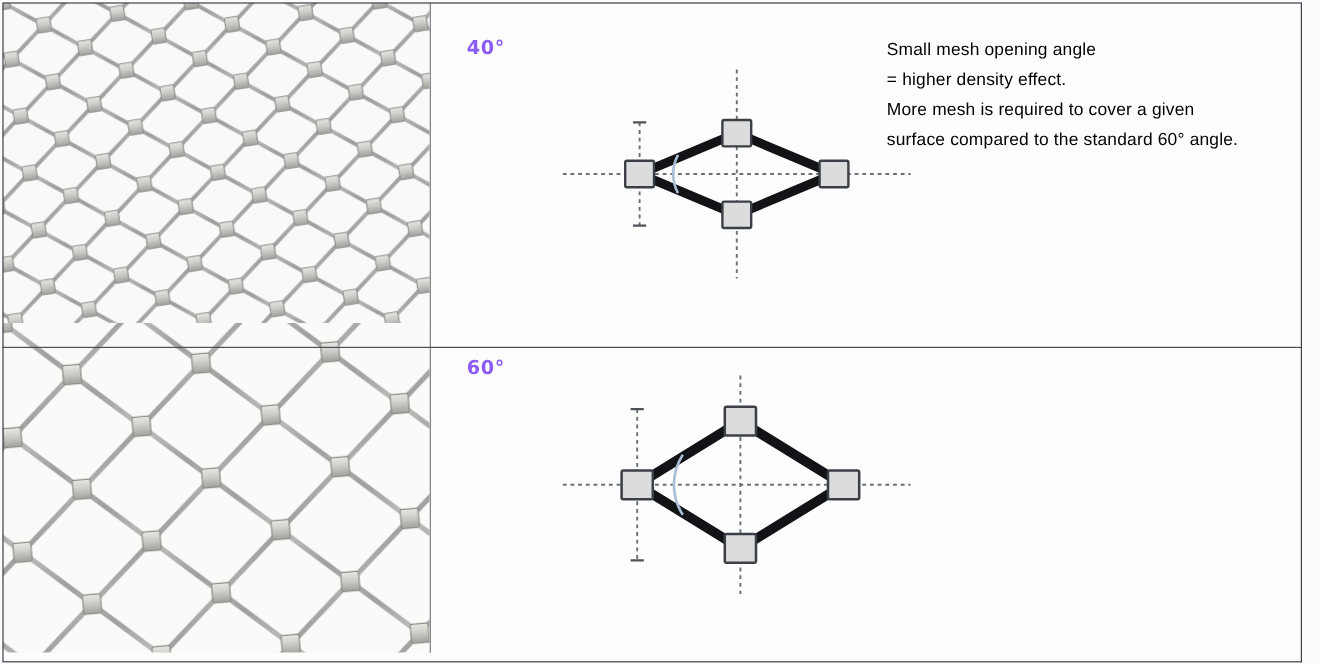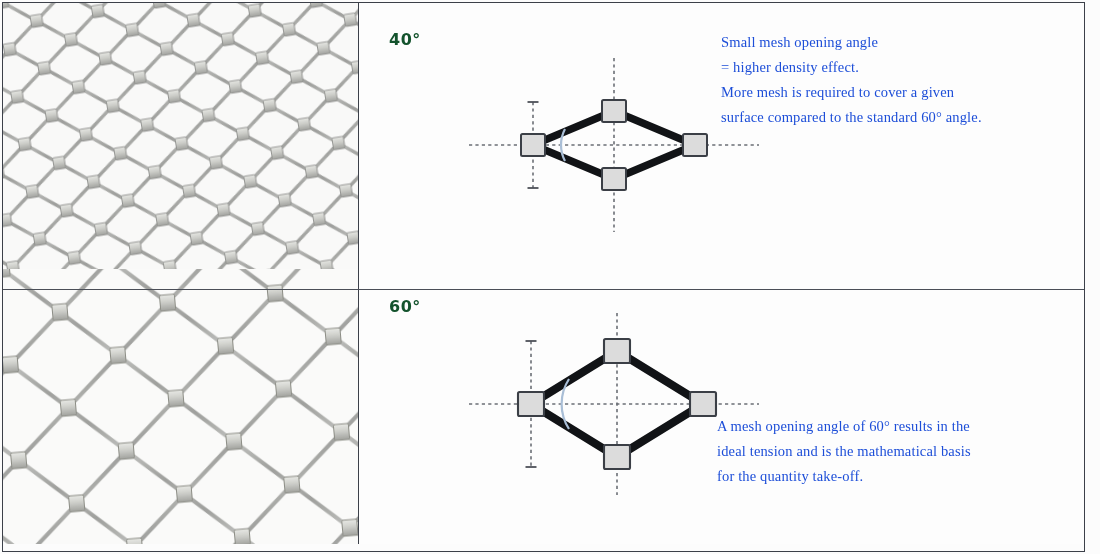--- a/index.html
+++ b/index.html
@@ -64,44 +64,45 @@
     width: 726px;
     height: 275px;
     background: #fdfdfd;
   }
 
   .angle-label {
     position: absolute;
     font-family: "DejaVu Sans", sans-serif;
     font-size: 16px;
     font-weight: 700;
-    color: #14532d;
+    color: #8b5cf6;
     letter-spacing: 0.5px;
   }
   .angle-label-top    { left: 30px; top: 28px; }
   .angle-label-bottom { left: 30px; top: 28px; }
 
   .diagram-svg {
     position: absolute;
     left: 110px;
     width: 290px;
     height: 190px;
   }
   .diagram-svg-top    { top: 48px; }
   .diagram-svg-bottom { top: 40px; }
 
   
   .desc {
     position: absolute;
-    font-family: Liberation Serif, serif;
+    font-family: Liberation Sans, sans-serif;
     font-size: 14.5px;
     line-height: 25px;
-    color: #1d4ed8;
+    color: #000000;
     letter-spacing: 0.15px;
     white-space: pre-line;
+    margin-left: 18px;
   }
   .desc-top    { left: 362px; top: 28px;  width: 360px; }
   .desc-bottom { left: 358px; top: 145px; width: 360px; }
 </style>
 </head>
 <body>
 
 <div class="figure">
 
   <div class="row row-top">
@@ -242,21 +243,18 @@
         <path d="M100 70 A 46 46 0 0 0 100 120" fill="none" stroke="#a9bed6" stroke-width="2.2"></path>
 
         <g>
           <rect x="49" y="83" width="26" height="24" rx="1.5" fill="#dcdcdc" stroke="#3b3f46" stroke-width="2.1"></rect>
           <rect x="135" y="30" width="26" height="24" rx="1.5" fill="#dcdcdc" stroke="#3b3f46" stroke-width="2.1"></rect>
           <rect x="221" y="83" width="26" height="24" rx="1.5" fill="#dcdcdc" stroke="#3b3f46" stroke-width="2.1"></rect>
           <rect x="135" y="136" width="26" height="24" rx="1.5" fill="#dcdcdc" stroke="#3b3f46" stroke-width="2.1"></rect>
         </g>
       </svg>
 
-      <div class="desc desc-bottom">A mesh opening angle of 60° results in the
-ideal tension and is the mathematical basis
-for the quantity take-off.</div>
     </div>
   </div>
 
   <div class="row-divider"></div>
   <div class="figure-frame"></div>
 </div>
 
 </body></html>

